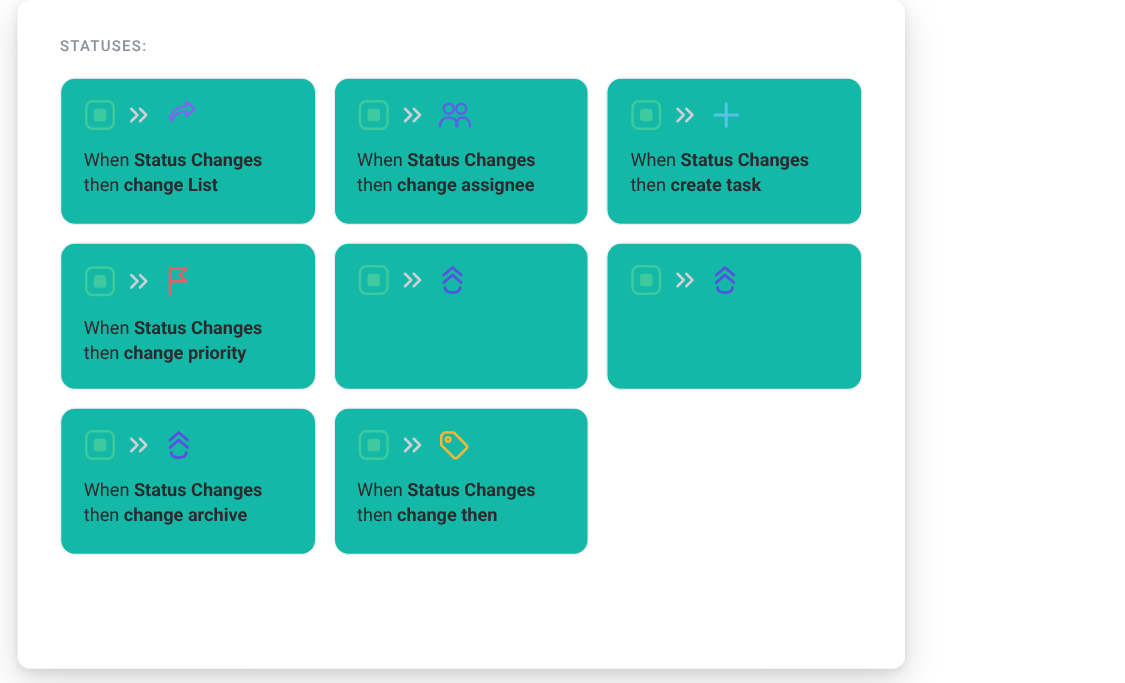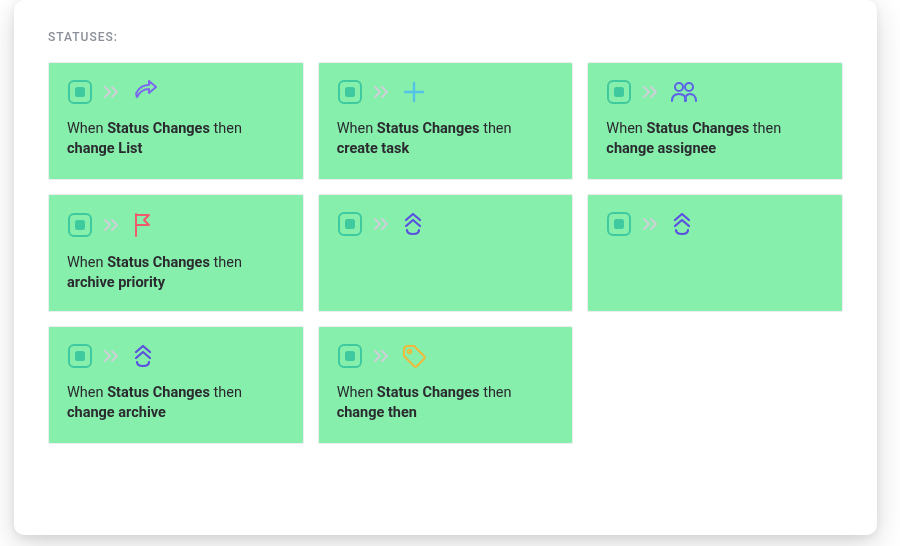--- a/index.html
+++ b/index.html
@@ -7,44 +7,44 @@
     font-family: -apple-system, BlinkMacSystemFont, "Segoe UI", Roboto, Helvetica, Arial, sans-serif;
     background: #ffffff;
     width: 900px;
     height: 546px;
     overflow: hidden;
   }
   .panel {
     position: absolute;
     top: 0;
     left: 14px;
-    width: 863px;
+    width: 710px;
     height: 535px;
     background: #ffffff;
     border-radius: 10px;
     box-shadow: 0 10px 30px rgba(0,0,0,0.15), 0 2px 8px rgba(0,0,0,0.08);
     padding: 30px 34px;
   }
   .section-label {
     font-size: 12px;
     letter-spacing: 1px;
     color: #8a8f98;
     font-weight: 500;
     margin-bottom: 18px;
   }
   .grid {
     display: grid;
     grid-template-columns: repeat(3, 1fr);
     gap: 14px;
   }
   .card {
     border: 1px solid #ececf1;
-    border-radius: 2px;
+    border-radius: 12px;
     padding: 16px 18px 18px 18px;
-    background: #86efac;
+    background: #14b8a6;
     cursor: pointer;
     min-height: 118px;
   }
   .icon-row {
     display: flex;
     align-items: center;
     gap: 10px;
     margin-bottom: 14px;
   }
   .icon { display: inline-flex; align-items: center; justify-content: center; }
@@ -101,44 +101,20 @@
     <rect x="8" y="8" width="10" height="10" rx="2.5" fill="#3ec99e"></rect>
   </svg>
           </span>
       <span class="arrow-chevron">
             <svg width="18" height="14" viewBox="0 0 18 14" fill="none">
     <path d="M2 2 L7 7 L2 12" stroke="#cfcfd8" stroke-width="2" stroke-linecap="round" stroke-linejoin="round"></path>
     <path d="M9 2 L14 7 L9 12" stroke="#cfcfd8" stroke-width="2" stroke-linecap="round" stroke-linejoin="round"></path>
   </svg>
           </span>
       <span class="icon">
-            <svg width="26" height="26" viewBox="0 0 26 26" fill="none">
-        <path d="M13 4 V22 M4 13 H22" stroke="#55c2e8" stroke-width="2.4" stroke-linecap="round"></path>
-      </svg>
-          </span>
-    </div>
-    <div class="card-text">
-      When <b>Status Changes</b> then <b>create task</b>
-    </div>
-  </div>
-      <div class="card">
-    <div class="icon-row">
-      <span class="icon">
-            <svg width="26" height="26" viewBox="0 0 26 26" fill="none">
-    <rect x="2" y="2" width="22" height="22" rx="5" stroke="#3ec99e" stroke-width="2"></rect>
-    <rect x="8" y="8" width="10" height="10" rx="2.5" fill="#3ec99e"></rect>
-  </svg>
-          </span>
-      <span class="arrow-chevron">
-            <svg width="18" height="14" viewBox="0 0 18 14" fill="none">
-    <path d="M2 2 L7 7 L2 12" stroke="#cfcfd8" stroke-width="2" stroke-linecap="round" stroke-linejoin="round"></path>
-    <path d="M9 2 L14 7 L9 12" stroke="#cfcfd8" stroke-width="2" stroke-linecap="round" stroke-linejoin="round"></path>
-  </svg>
-          </span>
-      <span class="icon">
             <svg width="28" height="24" viewBox="0 0 28 24" fill="none">
         <circle cx="9" cy="7" r="4" stroke="#5b63e6" stroke-width="2"></circle>
         <circle cx="19" cy="7" r="4" stroke="#5b63e6" stroke-width="2"></circle>
         <path d="M2 21 C2 16 5 14 9 14 C13 14 16 16 16 21" stroke="#5b63e6" stroke-width="2" stroke-linecap="round"></path>
         <path d="M15 21 C15 16 17 14 20 14 C23 14 26 16 26 21" stroke="#5b63e6" stroke-width="2" stroke-linecap="round"></path>
       </svg>
           </span>
     </div>
     <div class="card-text">
       When <b>Status Changes</b> then <b>change assignee</b>
@@ -152,28 +128,52 @@
     <rect x="8" y="8" width="10" height="10" rx="2.5" fill="#3ec99e"></rect>
   </svg>
           </span>
       <span class="arrow-chevron">
             <svg width="18" height="14" viewBox="0 0 18 14" fill="none">
     <path d="M2 2 L7 7 L2 12" stroke="#cfcfd8" stroke-width="2" stroke-linecap="round" stroke-linejoin="round"></path>
     <path d="M9 2 L14 7 L9 12" stroke="#cfcfd8" stroke-width="2" stroke-linecap="round" stroke-linejoin="round"></path>
   </svg>
           </span>
       <span class="icon">
+            <svg width="26" height="26" viewBox="0 0 26 26" fill="none">
+        <path d="M13 4 V22 M4 13 H22" stroke="#55c2e8" stroke-width="2.4" stroke-linecap="round"></path>
+      </svg>
+          </span>
+    </div>
+    <div class="card-text">
+      When <b>Status Changes</b> then <b>create task</b>
+    </div>
+  </div>
+      <div class="card">
+    <div class="icon-row">
+      <span class="icon">
+            <svg width="26" height="26" viewBox="0 0 26 26" fill="none">
+    <rect x="2" y="2" width="22" height="22" rx="5" stroke="#3ec99e" stroke-width="2"></rect>
+    <rect x="8" y="8" width="10" height="10" rx="2.5" fill="#3ec99e"></rect>
+  </svg>
+          </span>
+      <span class="arrow-chevron">
+            <svg width="18" height="14" viewBox="0 0 18 14" fill="none">
+    <path d="M2 2 L7 7 L2 12" stroke="#cfcfd8" stroke-width="2" stroke-linecap="round" stroke-linejoin="round"></path>
+    <path d="M9 2 L14 7 L9 12" stroke="#cfcfd8" stroke-width="2" stroke-linecap="round" stroke-linejoin="round"></path>
+  </svg>
+          </span>
+      <span class="icon">
             <svg width="24" height="28" viewBox="0 0 24 28" fill="none">
         <path d="M5 3 V25" stroke="#ef5b6e" stroke-width="2" stroke-linecap="round"></path>
         <path d="M5 4 H18 L13 9 L18 14 H5" stroke="#ef5b6e" stroke-width="2" stroke-linejoin="round" stroke-linecap="round"></path>
       </svg>
           </span>
     </div>
     <div class="card-text">
-      When <b>Status Changes</b> then <b>archive priority</b>
+      When <b>Status Changes</b> then <b>change priority</b>
     </div>
   </div>
       <div class="card">
     <div class="icon-row">
       <span class="icon">
             <svg width="26" height="26" viewBox="0 0 26 26" fill="none">
     <rect x="2" y="2" width="22" height="22" rx="5" stroke="#3ec99e" stroke-width="2"></rect>
     <rect x="8" y="8" width="10" height="10" rx="2.5" fill="#3ec99e"></rect>
   </svg>
           </span>

